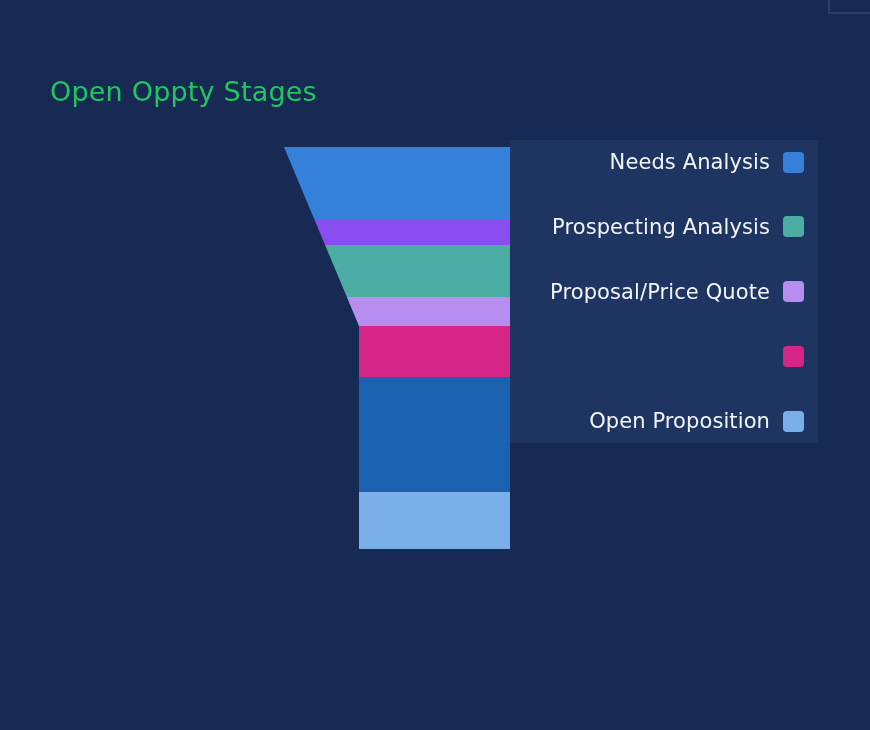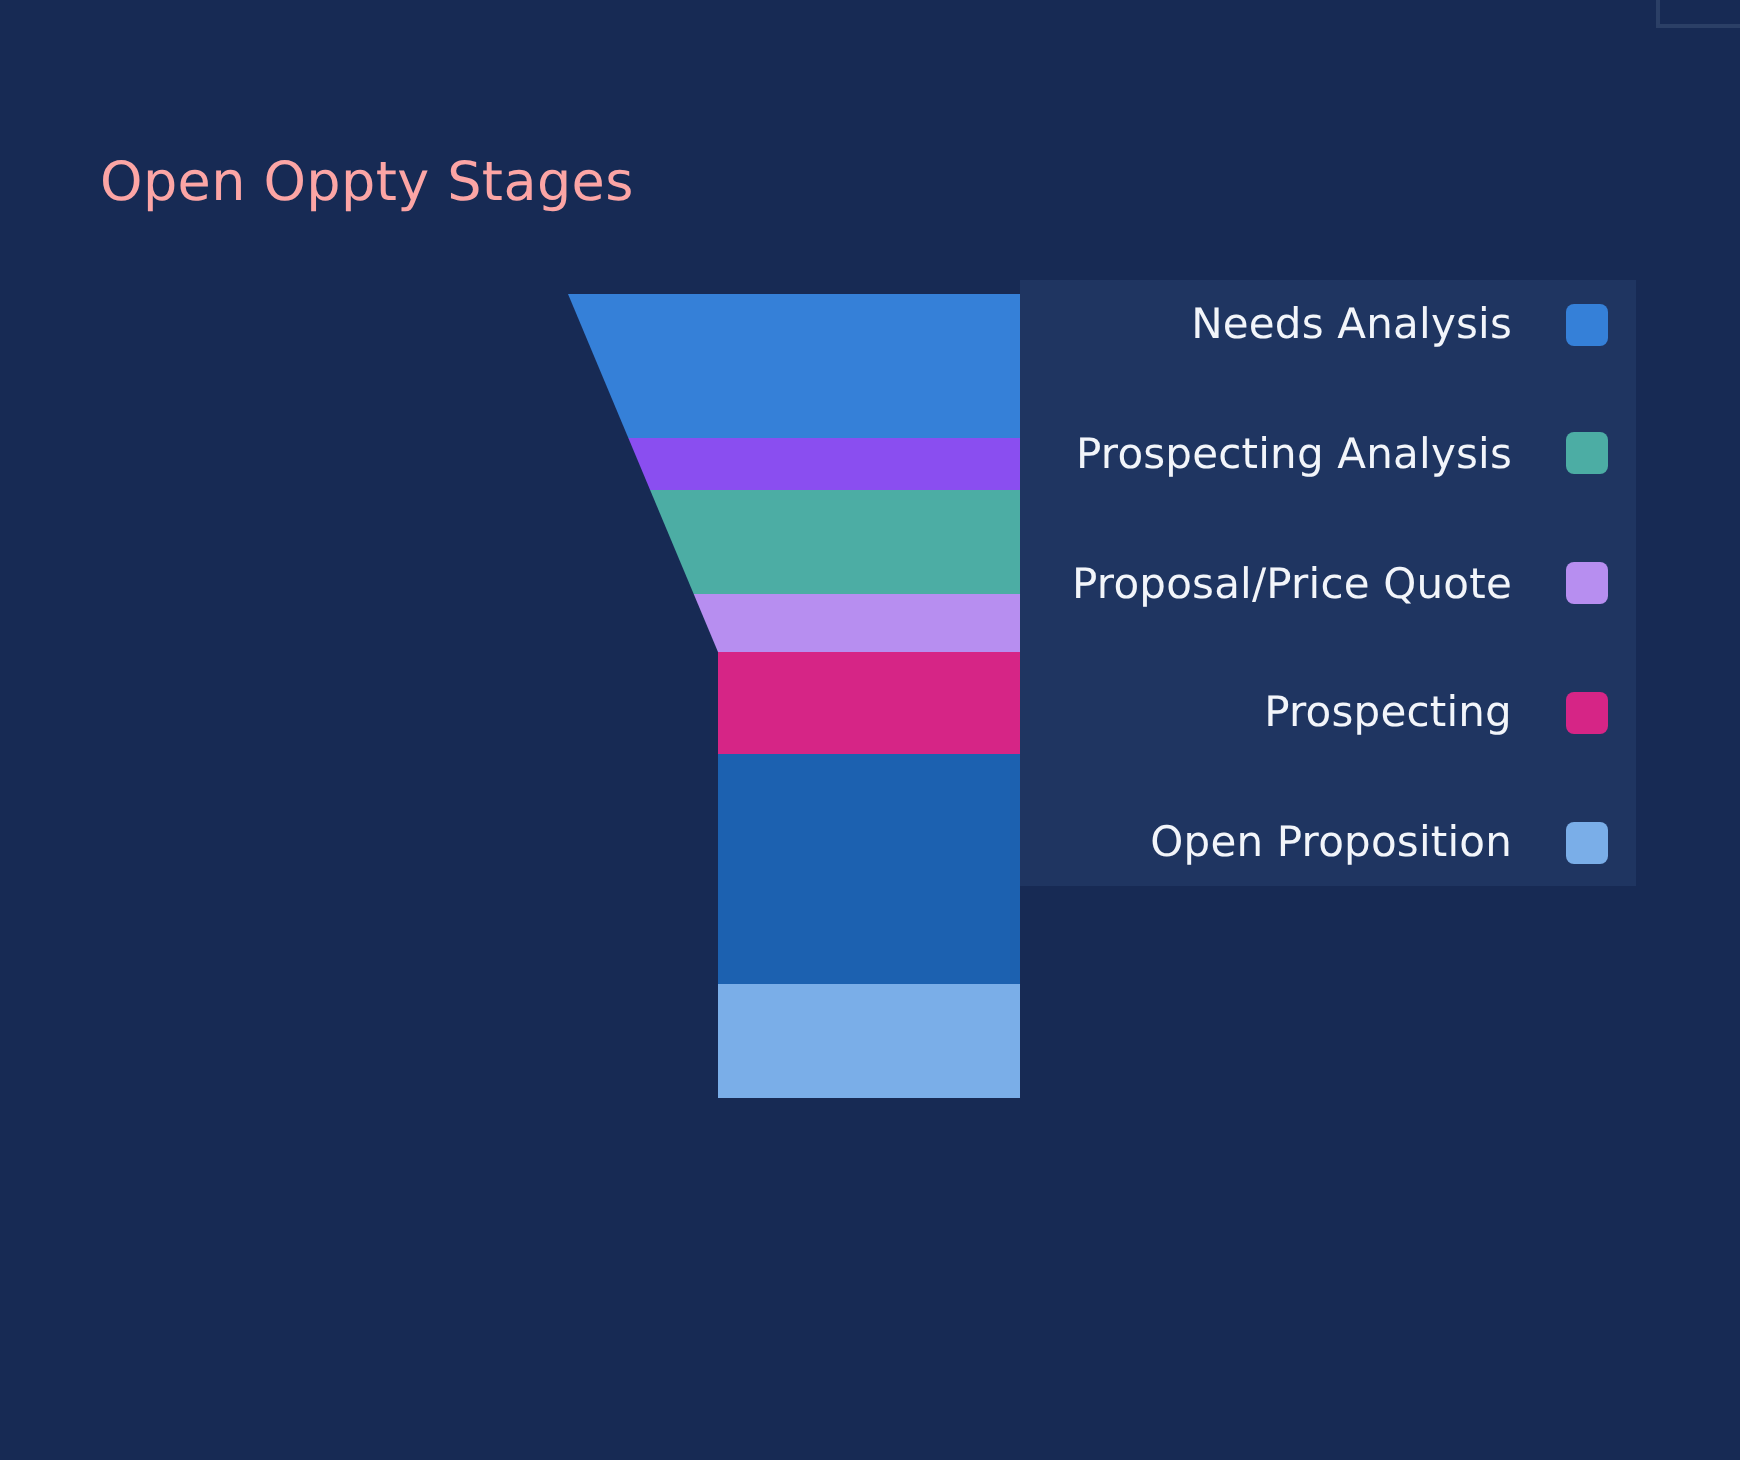--- a/index.html
+++ b/index.html
@@ -29,21 +29,21 @@
     border-left: 2px solid #2b3f66;
     border-bottom: 2px solid #2b3f66;
     box-sizing: border-box;
   }
 
   #chart-title {
     position: absolute;
     left: 50px;
     top: 76px;
     font-size: 27px;
-    color: #fca5a5;
+    color: #22c55e;
     letter-spacing: 0.2px;
     white-space: nowrap;
   }
 
   #funnel-area {
     position: absolute;
     left: 0;
     top: 0;
     width: 870px;
     height: 730px;
@@ -72,21 +72,21 @@
     padding: 7px 14px 7px 0;
     box-sizing: border-box;
     display: flex;
     flex-direction: column;
     justify-content: space-between;
   }
   .legend-item {
     display: flex;
     align-items: center;
     justify-content: flex-end;
-    gap: 27px;
+    gap: 13px;
     height: 30px;
   }
   .legend-label {
     font-size: 21px;
     color: #f2f5fa;
     white-space: nowrap;
     letter-spacing: 0.1px;
   }
   .legend-swatch {
     width: 21px;
@@ -124,21 +124,20 @@
         </div>
         <div class="legend-item">
           <span class="legend-label">Prospecting Analysis</span>
           <span class="legend-swatch" style="background: rgb(76, 173, 164);"></span>
         </div>
         <div class="legend-item">
           <span class="legend-label">Proposal/Price Quote</span>
           <span class="legend-swatch" style="background: rgb(183, 142, 240);"></span>
         </div>
         <div class="legend-item">
-          <span class="legend-label">Prospecting</span>
           <span class="legend-swatch" style="background: rgb(214, 37, 134);"></span>
         </div>
         <div class="legend-item">
           <span class="legend-label">Open Proposition</span>
           <span class="legend-swatch" style="background: rgb(122, 174, 232);"></span>
         </div>
       </div>
   </div>
 
 </div>

